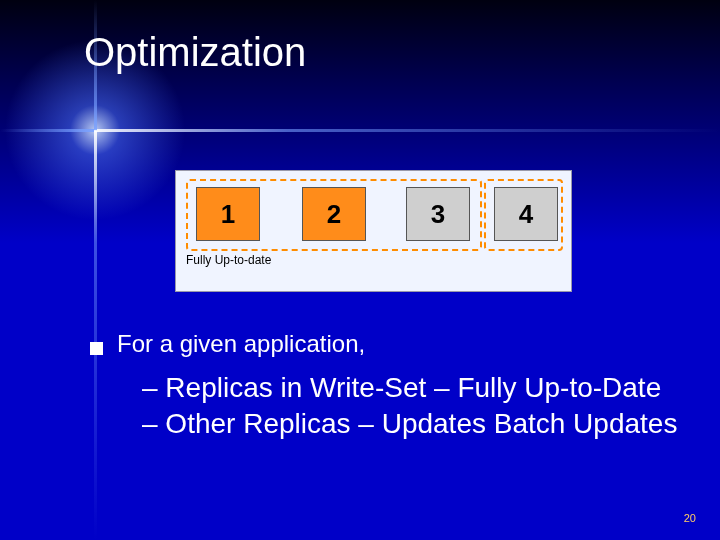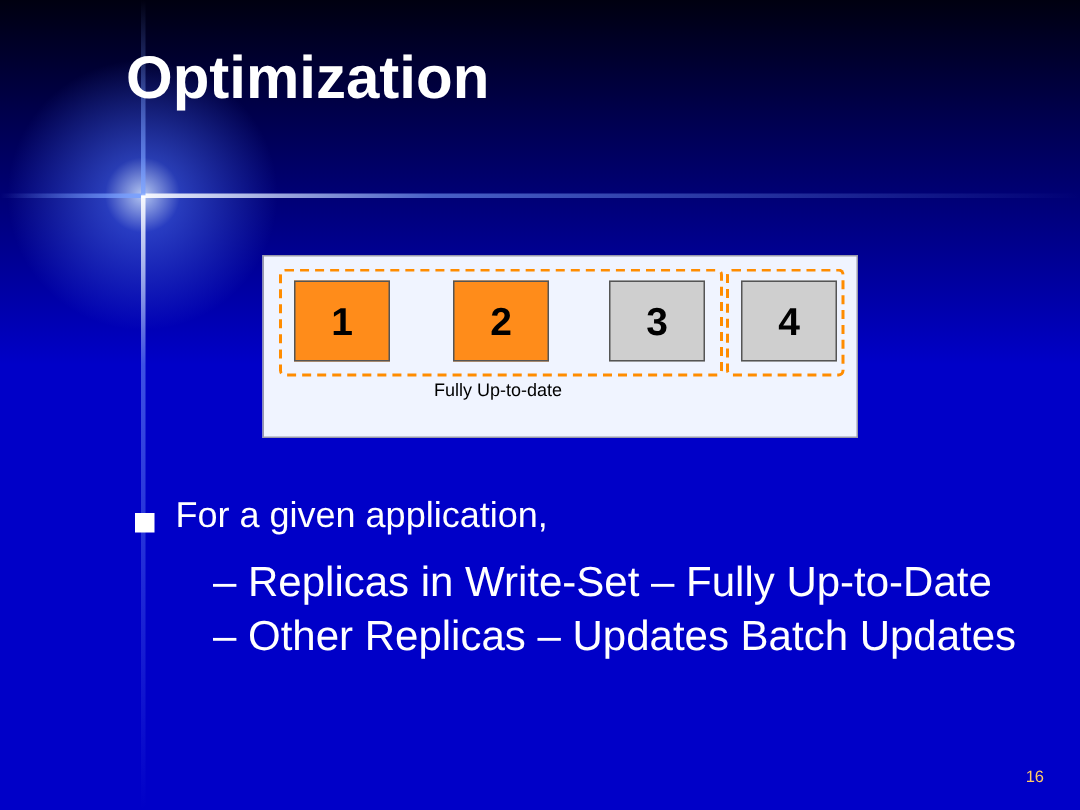--- a/index.html
+++ b/index.html
@@ -9,34 +9,34 @@
              linear-gradient(to bottom,#000010 0%,#000050 15%,#0000c8 45%,#0000c8 100%);
   font-family:Verdana,Geneva,sans-serif;
   color:#fff;
   position:relative;
   overflow:hidden;
 }
 .flare-h{position:absolute;top:129px;left:0;width:720px;height:3px;
   background:linear-gradient(to right,rgba(0,0,120,0) 0%,rgba(120,160,255,0.9) 13%,rgba(255,255,255,0.9) 13.2%,rgba(120,160,255,0.6) 40%,rgba(0,0,180,0) 100%);}
 .flare-v{position:absolute;top:0;left:94px;width:3px;height:540px;
   background:linear-gradient(to bottom,rgba(0,0,80,0) 0%,rgba(120,160,255,0.8) 24%,rgba(255,255,255,0.9) 24.2%,rgba(120,160,255,0.5) 45%,rgba(0,0,180,0) 100%);}
-.title{position:absolute;top:30px;left:84px;font-family:"Tahoma",Verdana,sans-serif;font-weight:bold;font-size:40px;color:#fff}
+.title{position:absolute;top:30px;left:84px;font-family:"Tahoma",Verdana,sans-serif;font-weight:normal;font-size:40px;color:#fff}
 .diagram{position:absolute;top:170px;left:175px;width:395px;height:120px;background:#f0f4ff;border:1px solid #99a}
 .dashed{position:absolute;border:2px dashed #ff8c00;border-radius:4px}
 .db1{top:8px;left:10px;width:292px;height:68px}
 .db2{top:8px;left:308px;width:75px;height:68px}
 .box{position:absolute;top:16px;width:62px;height:52px;display:flex;align-items:center;justify-content:center;
      font-size:26px;font-weight:bold;border:1px solid #555}
 .b-orange{background:#ff8c1a;color:#000}
 .b-gray{background:#cfcfcf;color:#000}
 .bx1{left:20px}
 .bx2{left:126px}
 .bx3{left:230px}
 .bx4{left:318px}
-.cap{position:absolute;top:82px;font-size:12px;color:#000;text-align:center}
+.cap{position:absolute;top:82px;font-size:12px;color:#000;text-align:left}
 .cap1{left:10px;width:292px}
 .cap2{left:306px;width:80px;line-height:1.25}
 .body{position:absolute;top:330px;left:90px}
 .bul{display:flex;align-items:center;margin-bottom:14px}
 .sq{width:13px;height:13px;background:#fff;margin:8px 14px 0 0;flex-shrink:0}
 .main{font-size:24px}
 .subs{margin-left:52px}
 .sub{font-size:28px;margin:4px 0}
 .pagenum{position:absolute;bottom:16px;right:24px;font-size:11px;color:#ffcc66}
 </style>
@@ -62,13 +62,13 @@
   <div class="bul">
     <div class="sq"></div>
     <div class="main">For a given application,</div>
   </div>
   <div class="subs">
     <div class="sub">– Replicas in Write-Set – Fully Up-to-Date</div>
     <div class="sub">– Other Replicas – Updates Batch Updates</div>
   </div>
 </div>
 
-<div class="pagenum">16</div>
+<div class="pagenum">20</div>
 
 </body></html>

